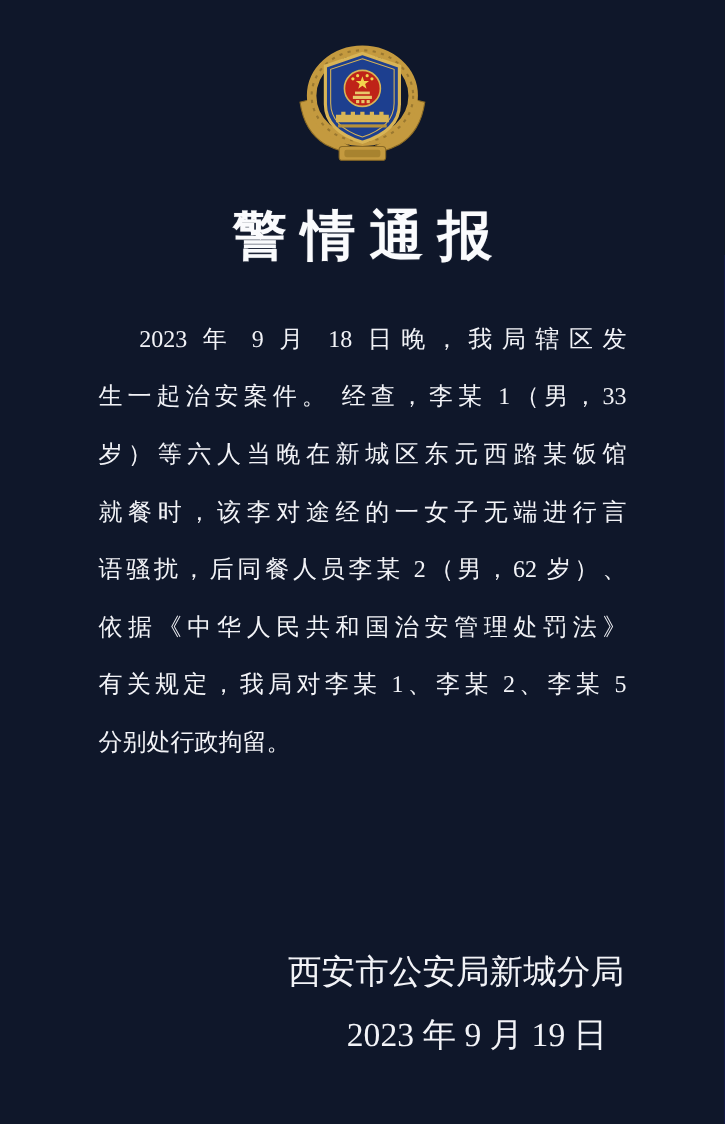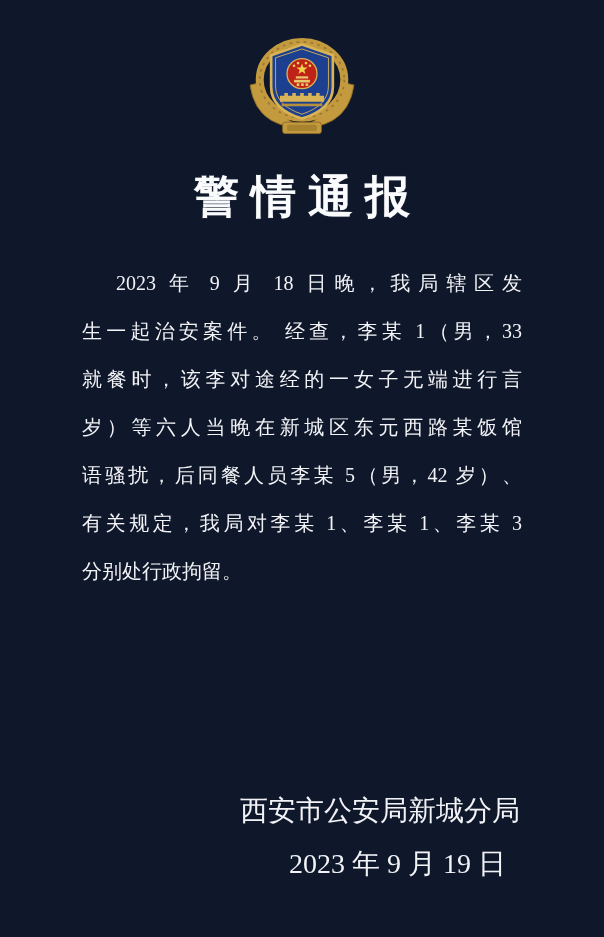--- a/index.html
+++ b/index.html
@@ -108,24 +108,25 @@
       <path d="M40,70 h5 v-3 h4 v3 h5 v-3 h4 v3 h5 v-3 h4 v3 h5 v-3 h4 v3 h5 v-3 h4 v3 h5 v7 h-50 z" fill="#d8b456"></path>
       <rect x="42" y="79" width="46" height="3" fill="#b5903a"></rect>
     </svg>
   </div>
 
   <h1 class="title">警情通报</h1>
 
   <div class="body">
     <p class="line line-first">2023 年 9 月 18 日晚，我局辖区发</p>
     <p class="line">生一起治安案件。 经查，李某 1（男，33</p>
+    <p class="line">岁）等六人当晚在新城区东元西路某饭馆</p>
     <p class="line">就餐时，该李对途经的一女子无端进行言</p>
-    <p class="line">岁）等六人当晚在新城区东元西路某饭馆</p>
-    <p class="line">语骚扰，后同餐人员李某 5（男，42 岁）、</p>
-    <p class="line">有关规定，我局对李某 1、李某 1、李某 3</p>
+    <p class="line">语骚扰，后同餐人员李某 2（男，62 岁）、</p>
+    <p class="line">依据《中华人民共和国治安管理处罚法》</p>
+    <p class="line">有关规定，我局对李某 1、李某 2、李某 5</p>
     <p class="line line-last">分别处行政拘留。</p>
   </div>
 
   <div class="signature">
     <p class="sig-agency">西安市公安局新城分局</p>
     <p class="sig-date">2023 年 9 月 19 日</p>
   </div>
 
 </div>
 

